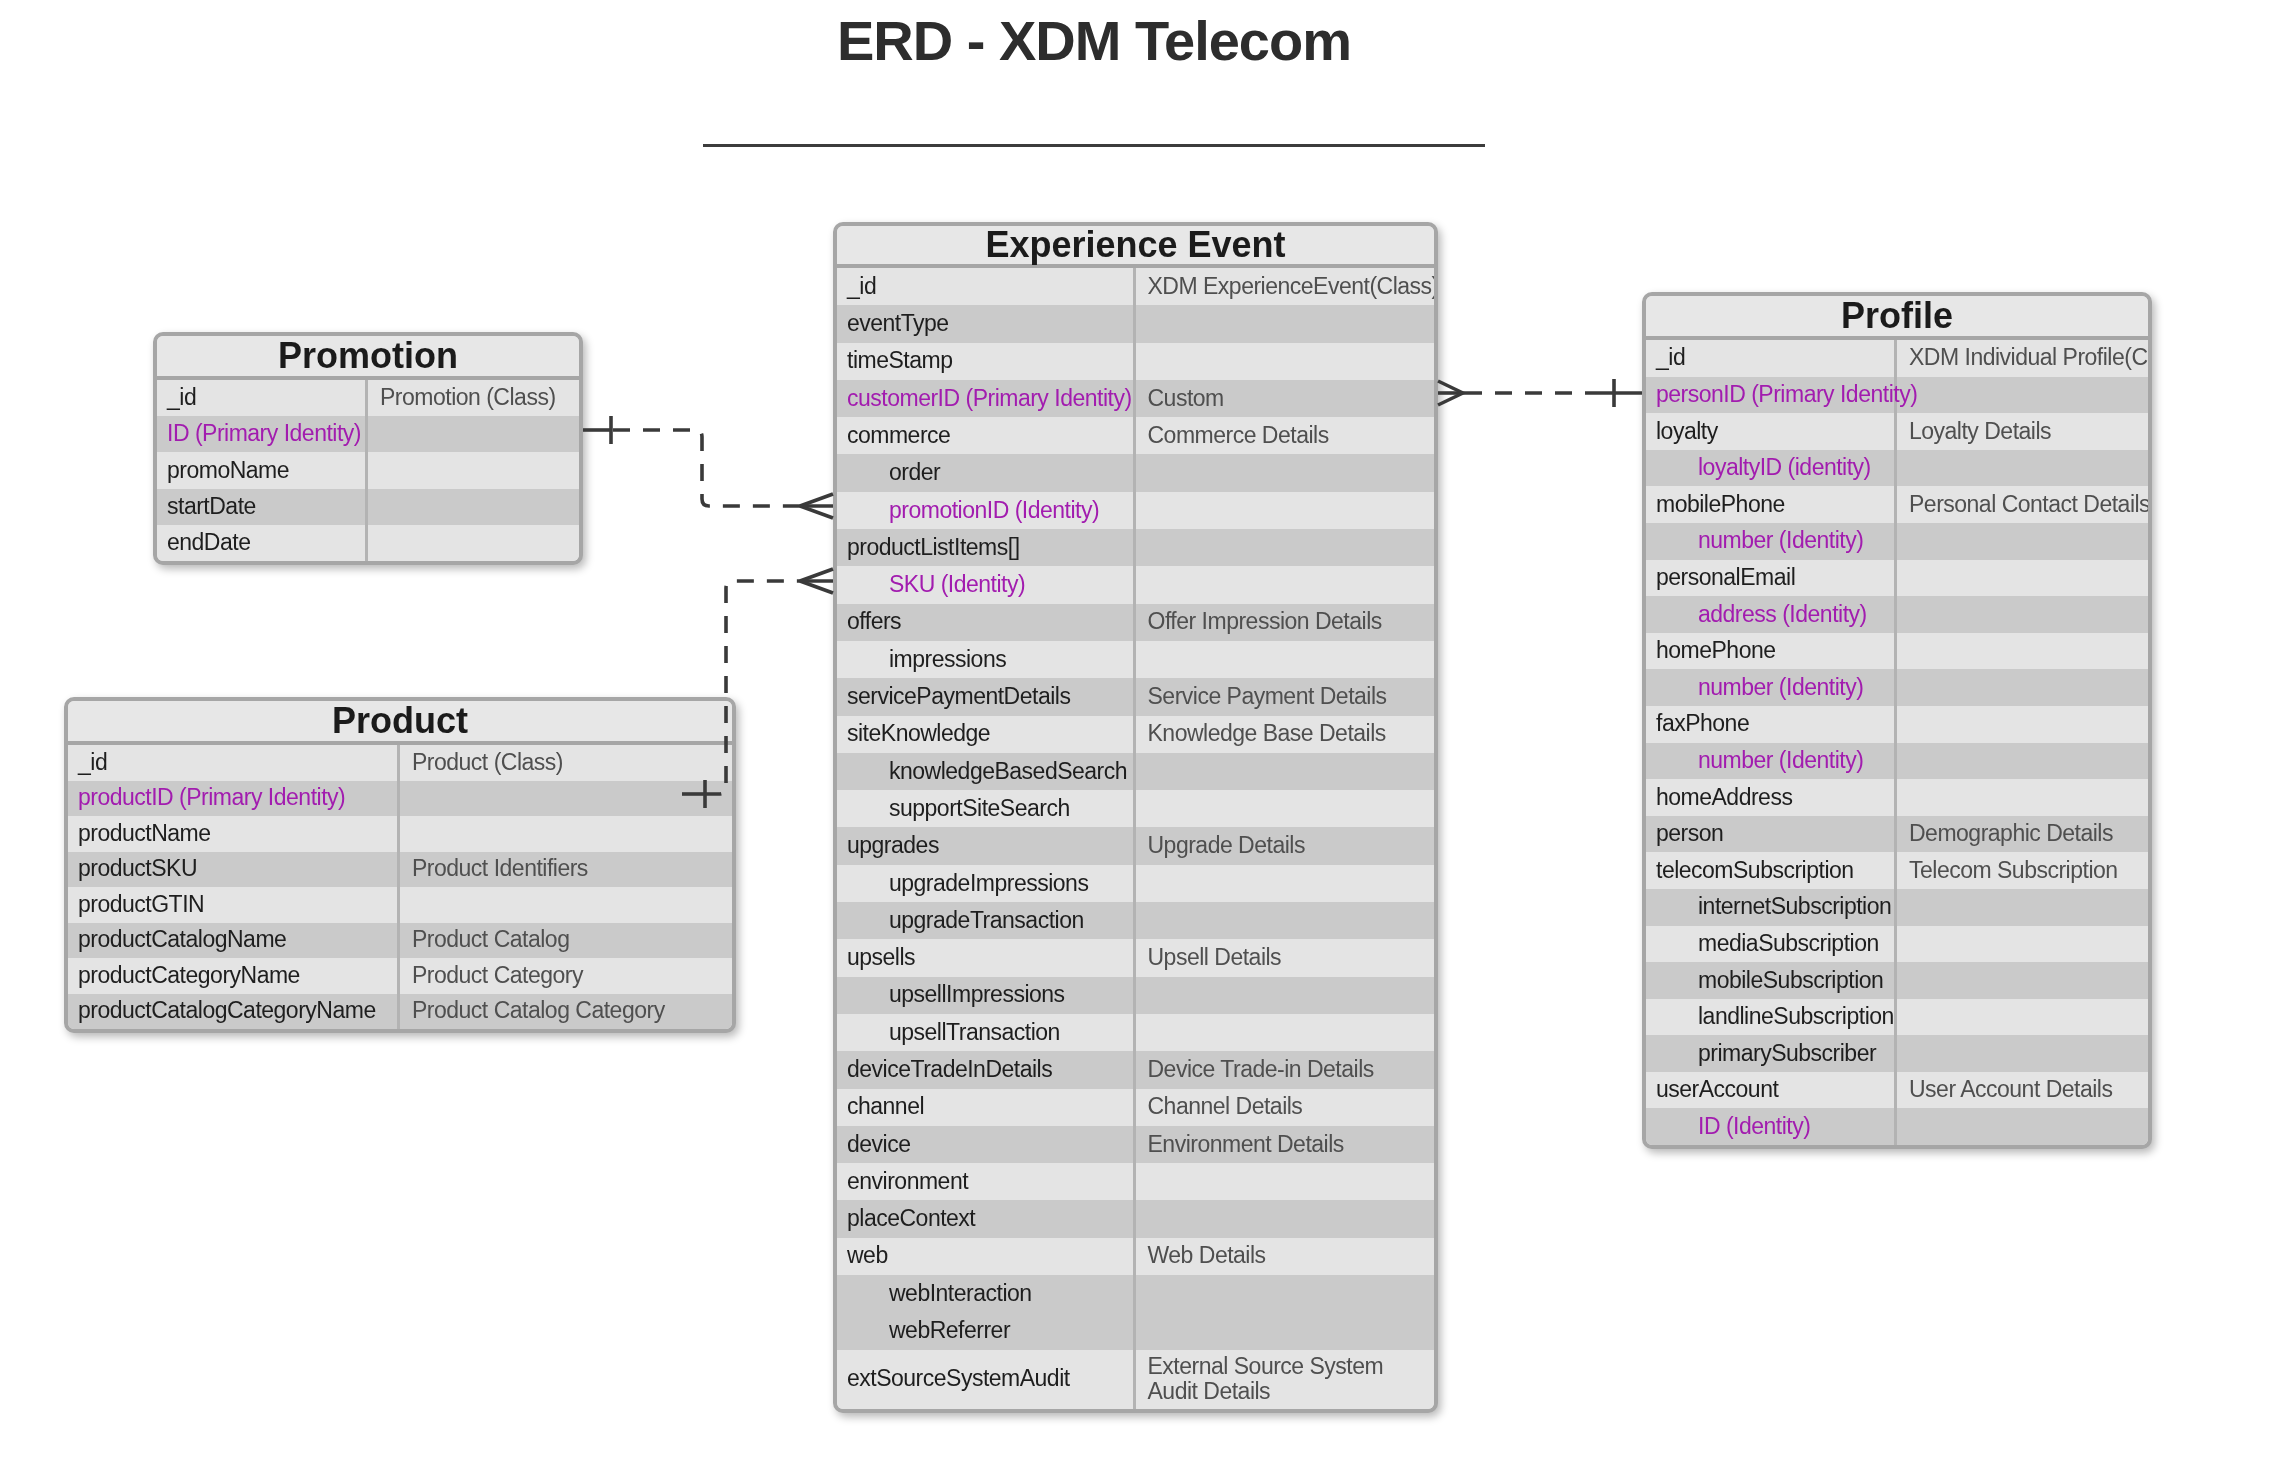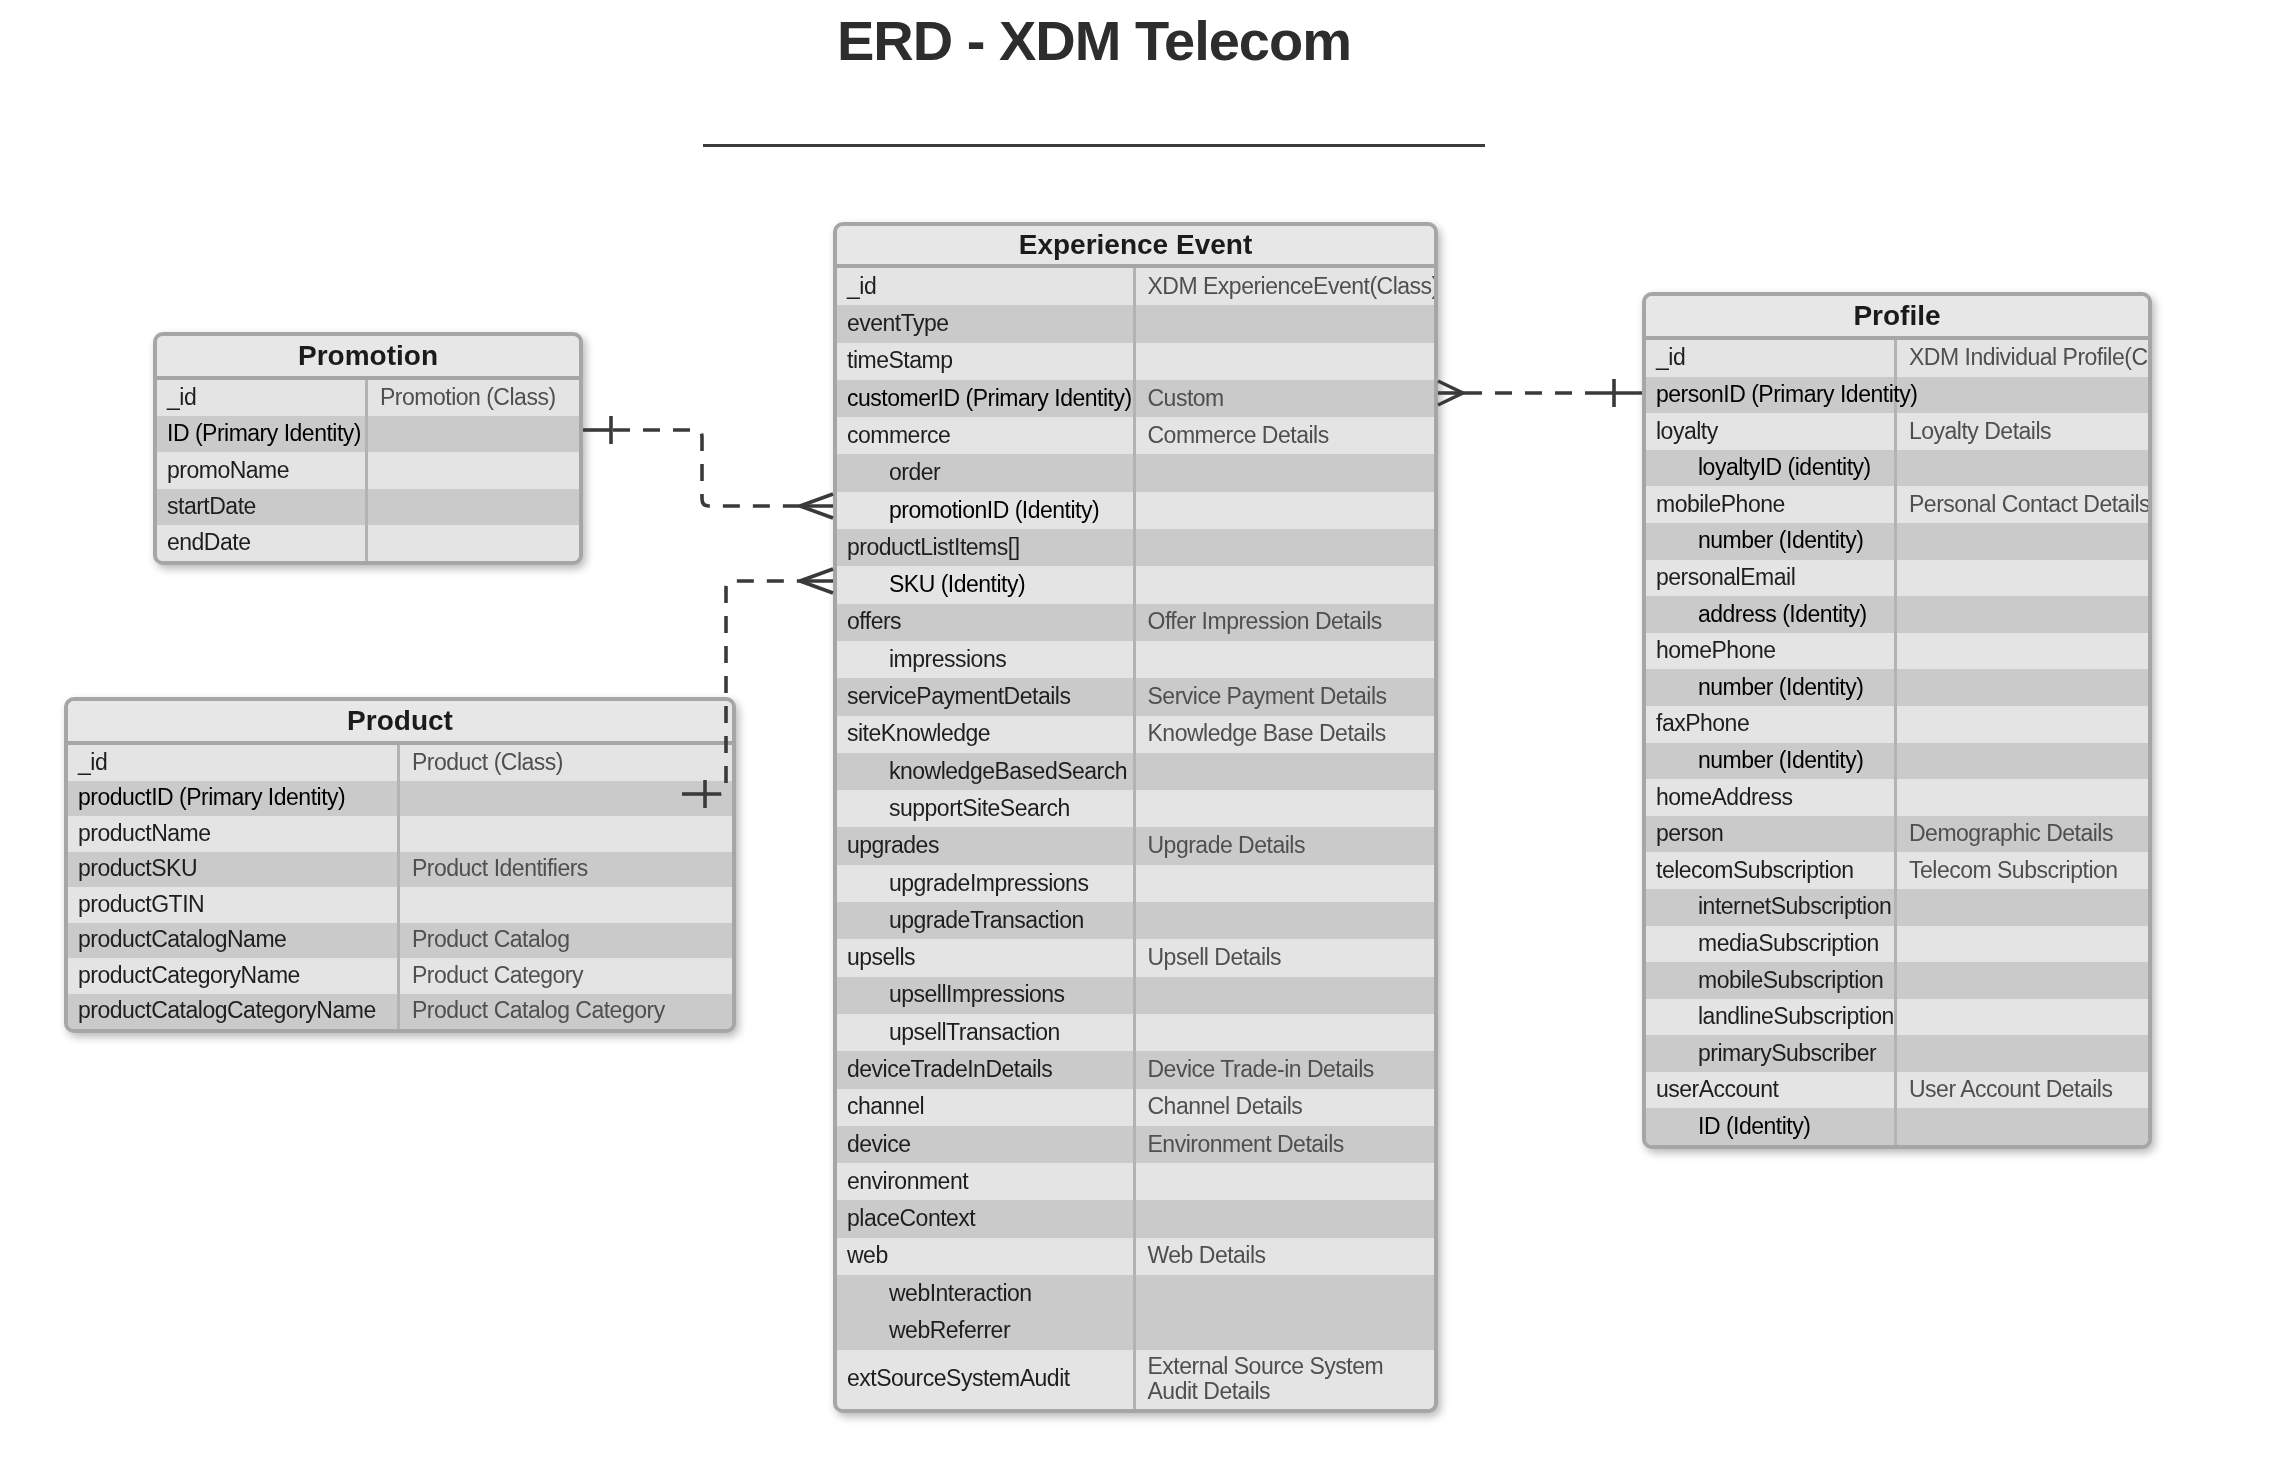--- a/index.html
+++ b/index.html
@@ -6,30 +6,30 @@
   #canvas{position:relative;width:2278px;height:1473px;background:#ffffff;overflow:hidden;
           font-family:"Liberation Sans", sans-serif;}
 
   .page-title{position:absolute;left:589px;top:8px;width:1010px;text-align:center;
               font-size:56px;font-weight:bold;color:#2d2d2d;letter-spacing:-1px;}
   .title-rule{position:absolute;left:703px;top:144px;width:782px;height:3px;background:#3c3c3c;}
 
   .etable{position:absolute;box-sizing:border-box;border:4px solid #a6a6a6;border-radius:10px;
           background:#e4e4e4;box-shadow:3px 4px 8px rgba(0,0,0,0.28);overflow:hidden;}
   .thead{background:#e7e7e7;border-bottom:4px solid #a6a6a6;display:flex;align-items:center;
-         justify-content:center;font-weight:bold;font-size:28px;color:#1b1b1b;}
+         justify-content:center;font-weight:bold;font-size:36px;color:#1b1b1b;}
   .trow{display:flex;min-height:var(--rh);align-items:stretch;}
   .trow.light{background:#e4e4e4;}
   .trow.dark{background:#cacaca;}
   .cell{display:flex;align-items:center;font-size:23px;letter-spacing:-0.5px;
         color:#1e1e1e;line-height:1.12;}
   .c1{width:50%;box-sizing:border-box;padding:4px 2px 4px 10px;border-right:3px solid #b3b3b3;
       white-space:nowrap;}
   .c1.ind{padding-left:52px;}
-  .c1.red{color:#000000;}
+  .c1.red{color:#a21caf;}
   .c2{width:50%;box-sizing:border-box;padding:4px 0 4px 12px;color:#4f4f4f;white-space:nowrap;}
   .trow.wrap .c2{white-space:normal;}
 
   #t-promotion{left:153px;top:332px;width:430px;--rh:36.2px;}
   #t-promotion .thead{height:40px;}
   #t-product{left:64px;top:697px;width:672px;--rh:35.5px;}
   #t-product .thead{height:40px;}
   #t-experience-event{left:833px;top:222px;width:605px;--rh:37.3px;}
   #t-experience-event .thead{height:38px;}
   #t-profile{left:1642px;top:292px;width:510px;--rh:36.6px;}

